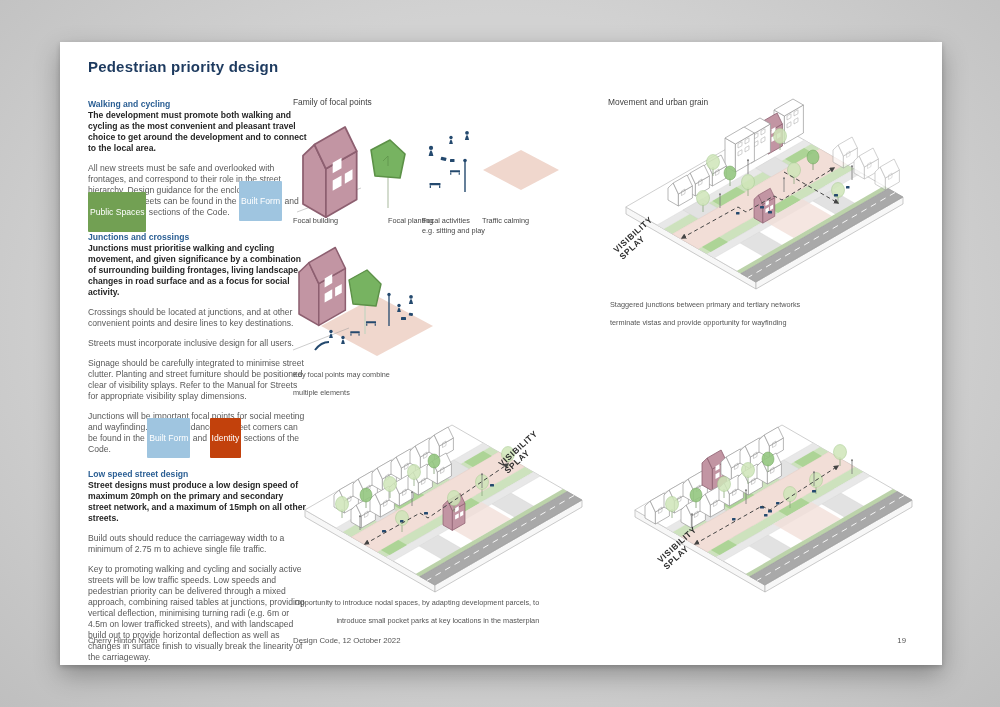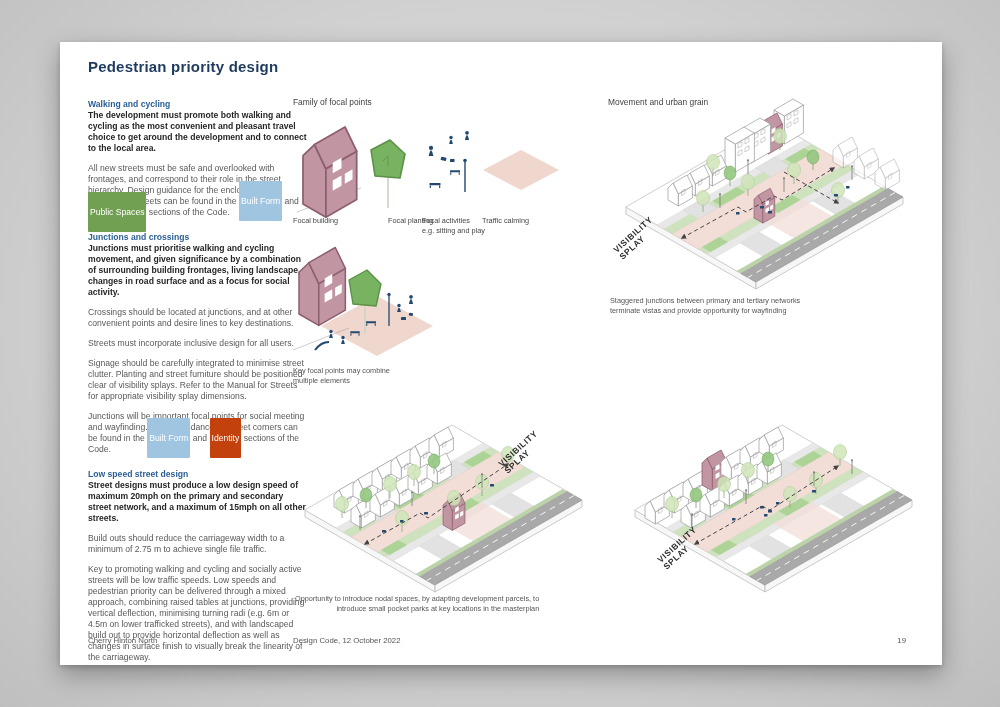--- a/index.html
+++ b/index.html
@@ -22,21 +22,21 @@
   .sec{margin:14px 0 0;font-size:8.6px;font-weight:bold;color:#2b5f94;}
   .sec.first{margin-top:0;}
   .lead{margin:0 0 9px;font-weight:bold;color:#262626;}
   .body-p{margin:0 0 9px;}
   .hl{color:#ffffff;padding:15px 2px;border-radius:1px;}
   .hl-b{background:#9fc5e0;}
   .hl-g{background:#72a053;margin-top:9px;}
   .hl-p{background:#c2410c;}
   .fighead{position:absolute;font-size:8.4px;color:#3f3f3f;}
   .lbl{position:absolute;font-size:7.3px;line-height:9.5px;color:#474747;white-space:pre-line;}
-  .cap{position:absolute;font-size:7.3px;line-height:10px;color:#555;white-space:pre-line;}
+  .cap{position:absolute;font-size:7.3px;line-height:18px;color:#555;white-space:pre-line;}
   .splay{
     position:absolute;font-size:8.5px;line-height:9px;font-weight:bold;color:#2e2e2e;
     letter-spacing:.6px;white-space:pre-line;transform:rotate(-42deg);transform-origin:left top;
   }
   .figure{position:absolute;}
   svg{overflow:visible;display:block;}
   .footer{position:absolute;left:0;top:594px;width:100%;font-size:7.8px;color:#555;}
   .f-left{position:absolute;left:28px;}
   .f-center{position:absolute;left:233px;}
   .f-right{position:absolute;right:36px;}

